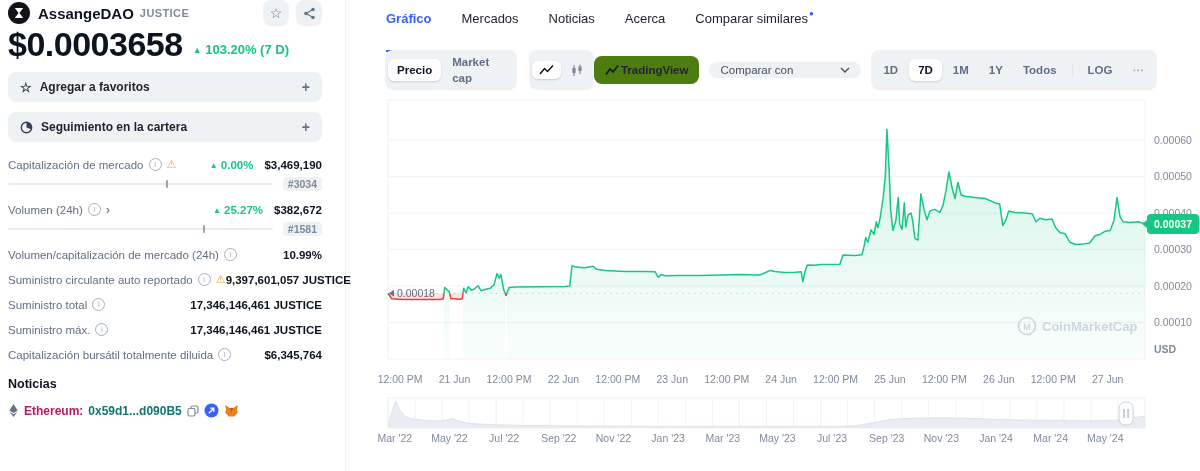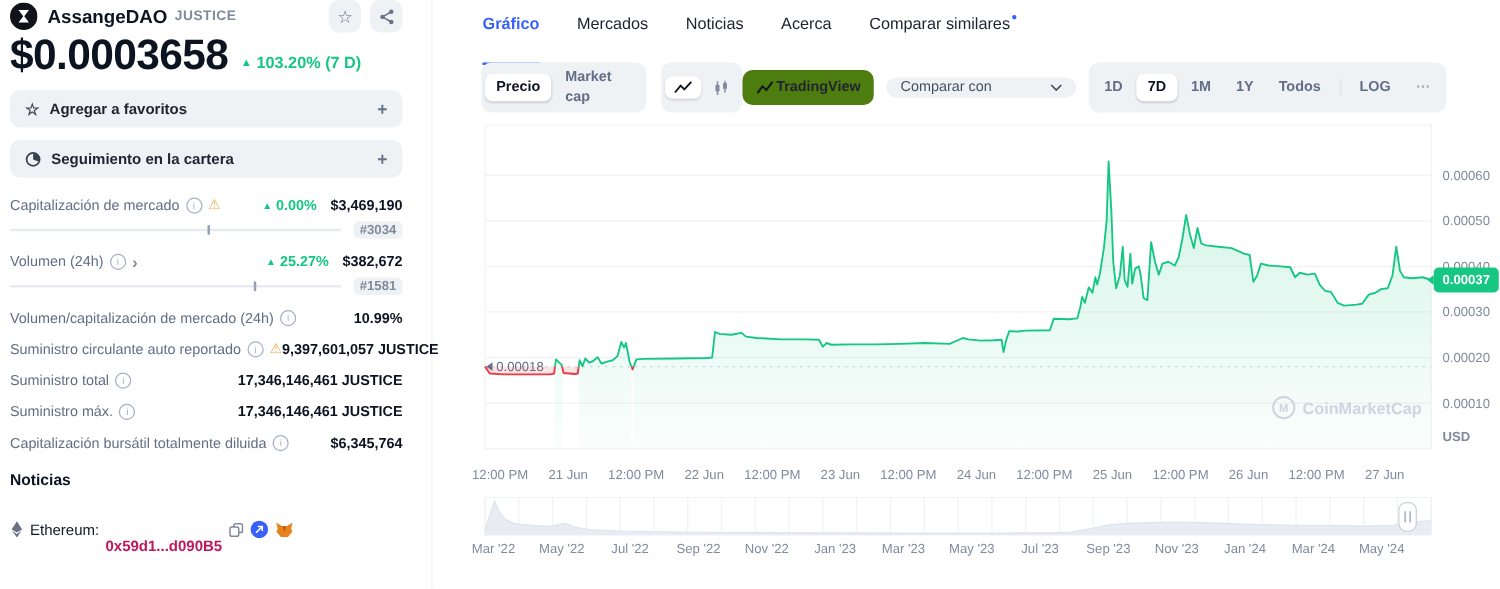--- a/index.html
+++ b/index.html
@@ -44,22 +44,22 @@
   .chg{color:#16c784;font-weight:bold;}
   .chg .tri{font-size:8px;vertical-align:1px;}
   .stat-slider{display:flex;align-items:center;margin-top:6px;}
   .track{position:relative;flex:1;height:2px;background:#e8ecf1;border-radius:2px;}
   .tick{position:absolute;top:-3px;width:2px;height:8px;background:#97a2b5;border-radius:1px;}
   .rank{margin-left:10px;background:#eff2f5;color:#808a9d;font-size:10.5px;font-weight:bold;border-radius:4px;padding:1px 5px;}
   .pct{margin-left:10px;color:#808a9d;font-size:10.5px;}
   .contracts{margin-top:16px;}
   .cheading{font-size:12.5px;font-weight:bold;color:#0d1421;}
   .crow{display:flex;align-items:center;margin-top:12px;font-size:12px;gap:5px;}
-  .cnet{color:#0f172a;}
-  .crow b{color:#be185d;margin-top:27px;}
+  .cnet{color:#be185d;font-weight:bold;}
+  .crow b{color:#0f766e;}
   .crow .cicon{display:flex;align-items:center;cursor:pointer;}
   
   .main{position:absolute;left:346px;top:0;width:854px;height:471px;}
   .tabs{display:flex;gap:30px;padding:11px 0 0 40px;align-items:flex-start;}
   .tab{font-size:13px;color:#222531;padding-bottom:24px;cursor:pointer;position:relative;}
   .tab.active{color:#3861fb;font-weight:bold;border-bottom:2px solid #3861fb;}
   .tab sup{color:#3861fb;font-size:8px;position:relative;top:-2px;left:1px;}
   .controls{position:absolute;left:39px;right:43px;top:50px;display:flex;align-items:center;}
   .group{background:#eff2f5;border-radius:8px;padding:3px;display:flex;align-items:center;gap:2px;height:40px;box-sizing:border-box;}
   .seg{padding:3px 9px;border-radius:6px;font-size:11.5px;font-weight:bold;color:#616e85;cursor:pointer;display:flex;align-items:center;line-height:16px;}

